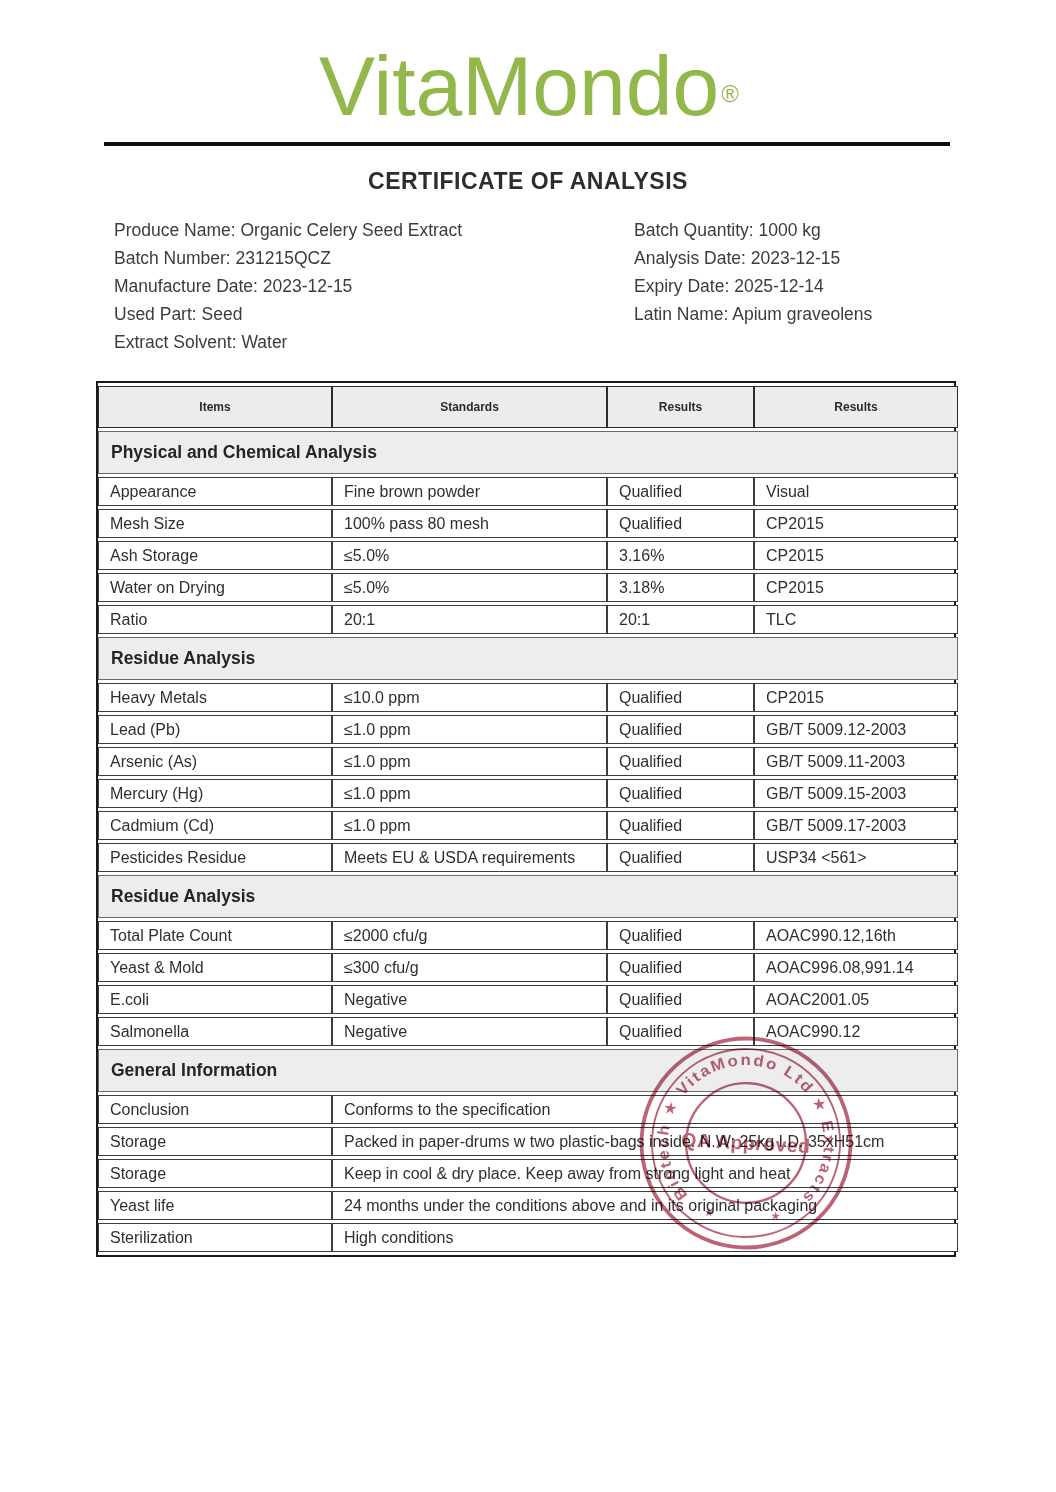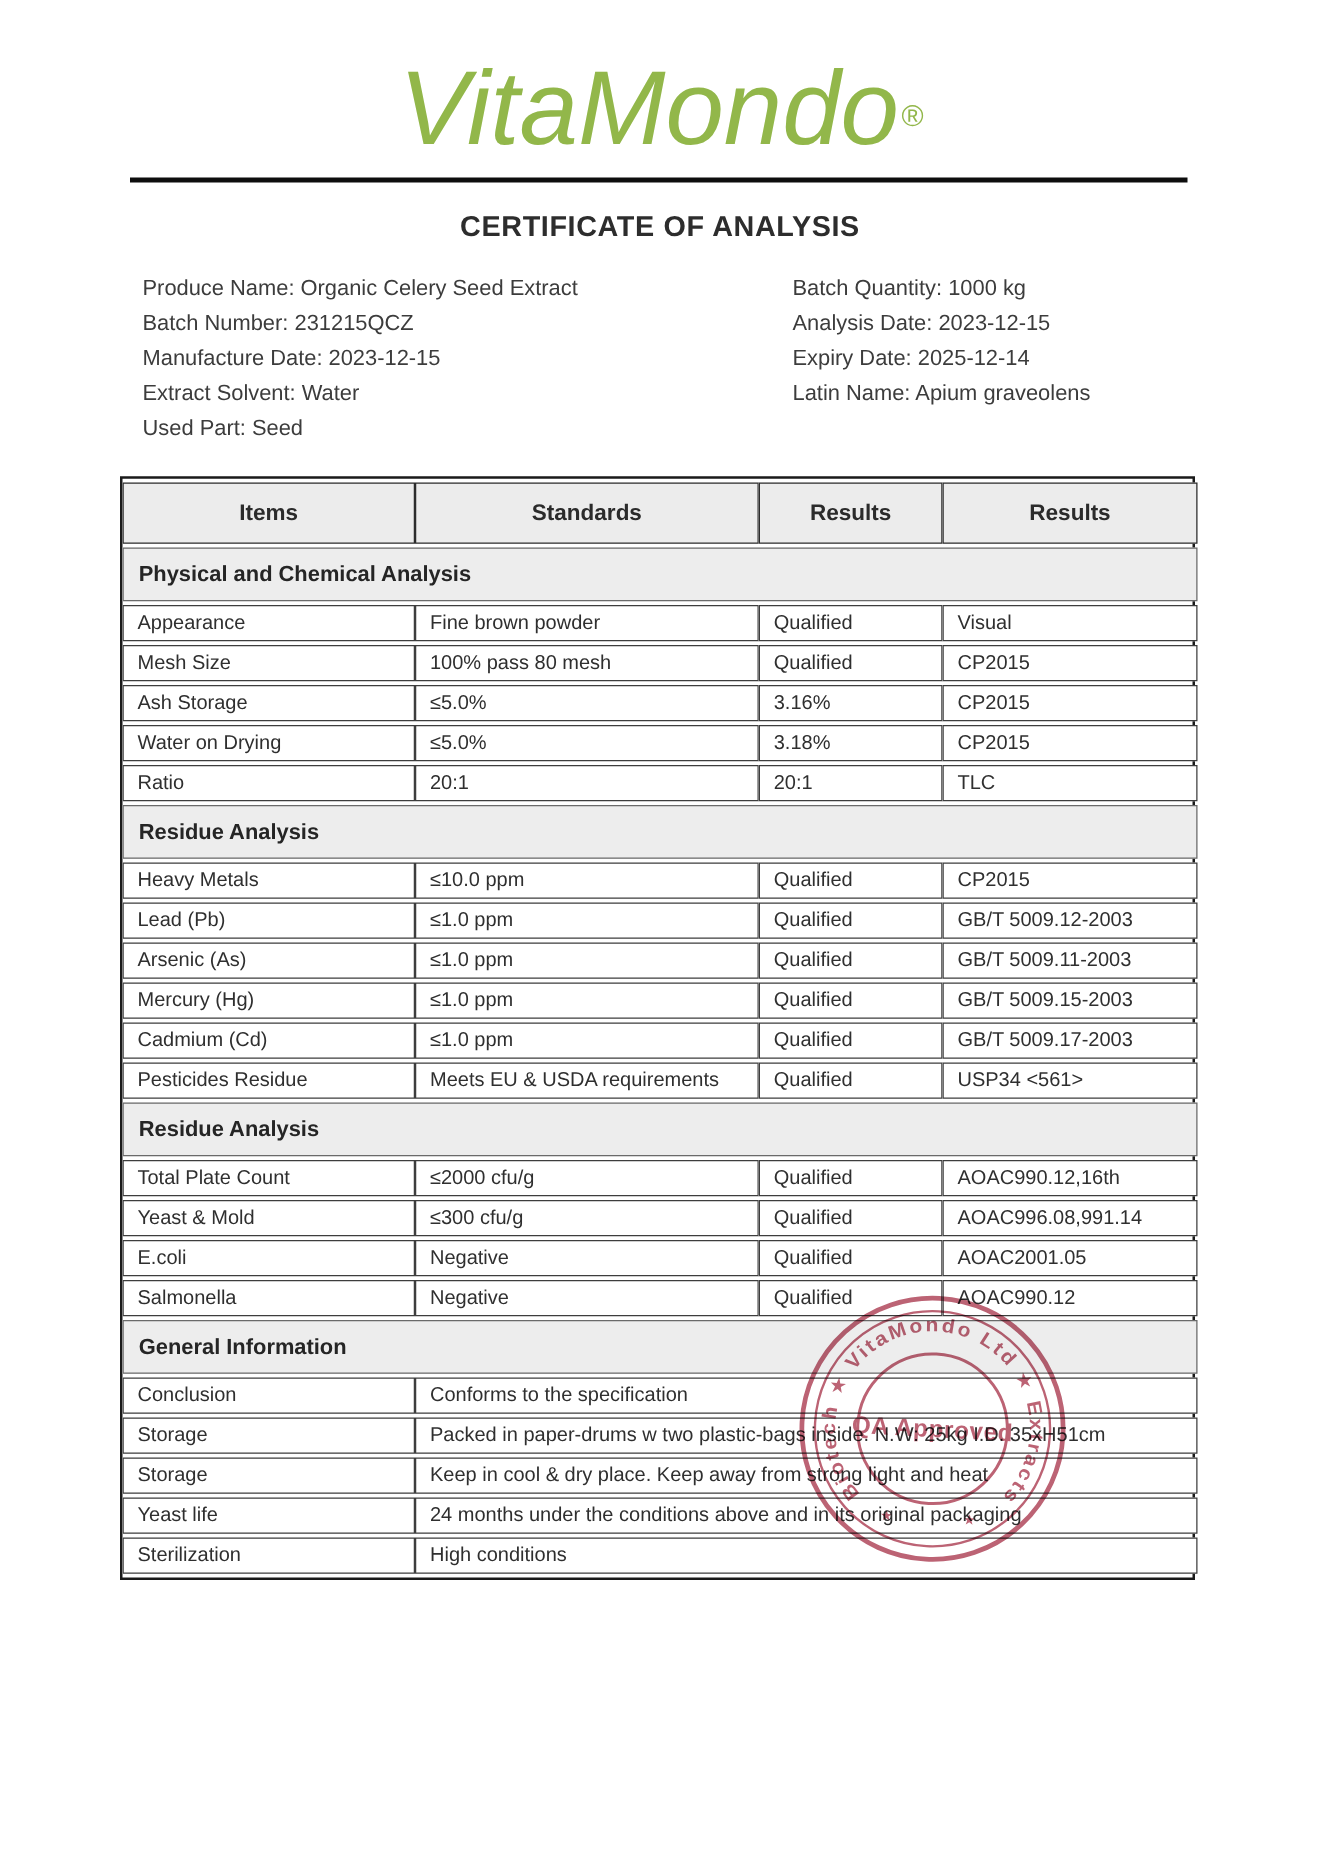--- a/index.html
+++ b/index.html
@@ -2,34 +2,34 @@
 <html><head>
 <meta charset="utf-8">
 <style>
   * { margin:0; padding:0; box-sizing:border-box; }
   html,body { background:#ffffff; }
   .page {
     position:relative; width:1056px; height:1492px; background:#fff;
     font-family:"Liberation Sans","DejaVu Sans",sans-serif; color:#3b3b3b; overflow:hidden;
   }
   .logo-wrap { position:absolute; top:44px; left:0; width:100%; text-align:center; line-height:84px; }
-  .logo-text { font-size:84px; color:#92b74a; letter-spacing:0px; font-weight:400;font-style:italic; }
+  .logo-text { font-size:84px; color:#92b74a; letter-spacing:0px; font-weight:400; }
   .reg-mark { font-size:24px; color:#92b74a; vertical-align:top; position:relative; top:8px; left:2px; }
   .rule { position:absolute; top:142px; left:104px; width:846px; height:4px; background:#0d0d0d; }
   .coa-title { position:absolute; top:168px; left:0; width:100%; text-align:center;
     font-size:23px; font-weight:bold; color:#2d2d2d; letter-spacing:0.5px; }
   .info-col { position:absolute; top:216px; font-size:17.5px; color:#3c3c3c; }
   .info-left { left:114px; }
   .info-right { left:634px; }
   .info-line { height:28px; line-height:28px; white-space:nowrap; }
 
   .table-wrap { position:absolute; left:96px; top:381px; width:860px;
     border:2px solid #1a1a1a; background:#fff; }
   table.coa { width:100%; table-layout:fixed; border-collapse:separate; border-spacing:0 3px; }
-  th.col-h { background:#ececec; border:1px solid #2c2c2c; font-size:18px; font-weight:bold;
+  th.col-h { background:#ececec; border:1px solid #2c2c2c; font-size:12px; font-weight:bold;
     color:#2b2b2b; padding:13px 4px; text-align:center; }
   td.section-cell { background:#ededed; border:1px solid #6a6a6a; font-size:17.5px; font-weight:bold;
     color:#252525; padding:10px 12px; text-align:left; }
   td.cell { background:#fff; border:1px solid #3d3d3d; font-size:16px; color:#2f2f2f;
     padding:4px 11px; text-align:left; white-space:nowrap; overflow:hidden; line-height:19px; }
 
   .stamp { position:absolute; left:632px; top:1029px; width:228px; height:228px;
     opacity:0.82; mix-blend-mode:multiply; transform:rotate(3deg); pointer-events:none; }
   .stamp text { font-family:"Liberation Sans","DejaVu Sans",sans-serif; }
 </style>
@@ -43,22 +43,22 @@
   </div>
 
   <div class="rule"></div>
 
   <div class="coa-title">CERTIFICATE OF ANALYSIS</div>
 
   <div class="info-col info-left">
       <div class="info-line">Produce Name: Organic Celery Seed Extract</div>
       <div class="info-line">Batch Number: 231215QCZ</div>
       <div class="info-line">Manufacture Date: 2023-12-15</div>
+      <div class="info-line">Used Part: Seed</div>
       <div class="info-line">Extract Solvent: Water</div>
-      <div class="info-line">Used Part: Seed</div>
     </div>
   <div class="info-col info-right">
       <div class="info-line">Batch Quantity: 1000 kg</div>
       <div class="info-line">Analysis Date: 2023-12-15</div>
       <div class="info-line">Expiry Date: 2025-12-14</div>
       <div class="info-line">Latin Name: Apium graveolens</div>
     </div>
 
   <div class="table-wrap">
     <table class="coa">

